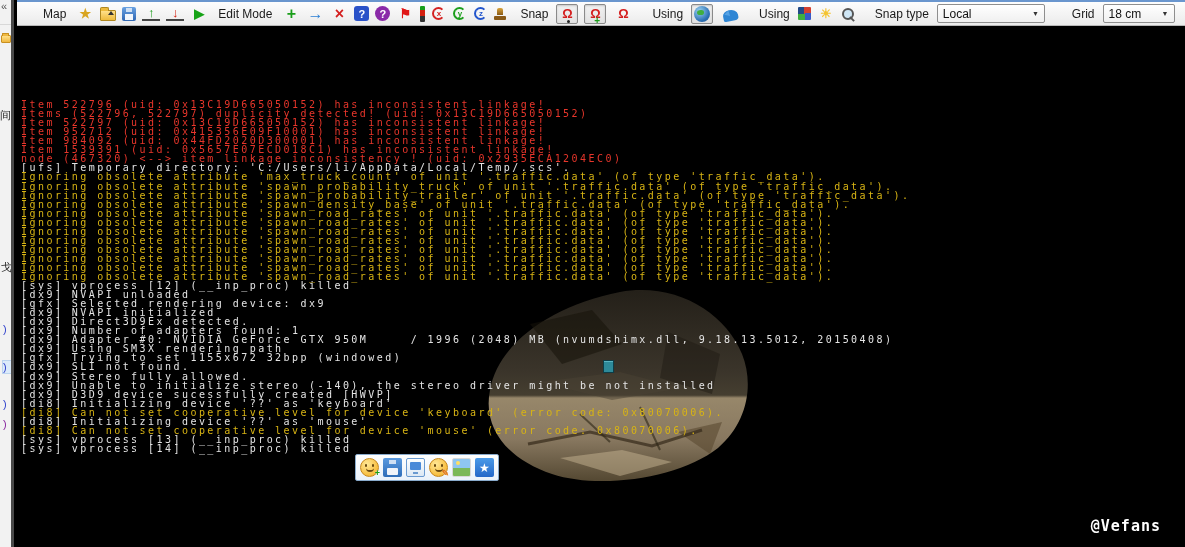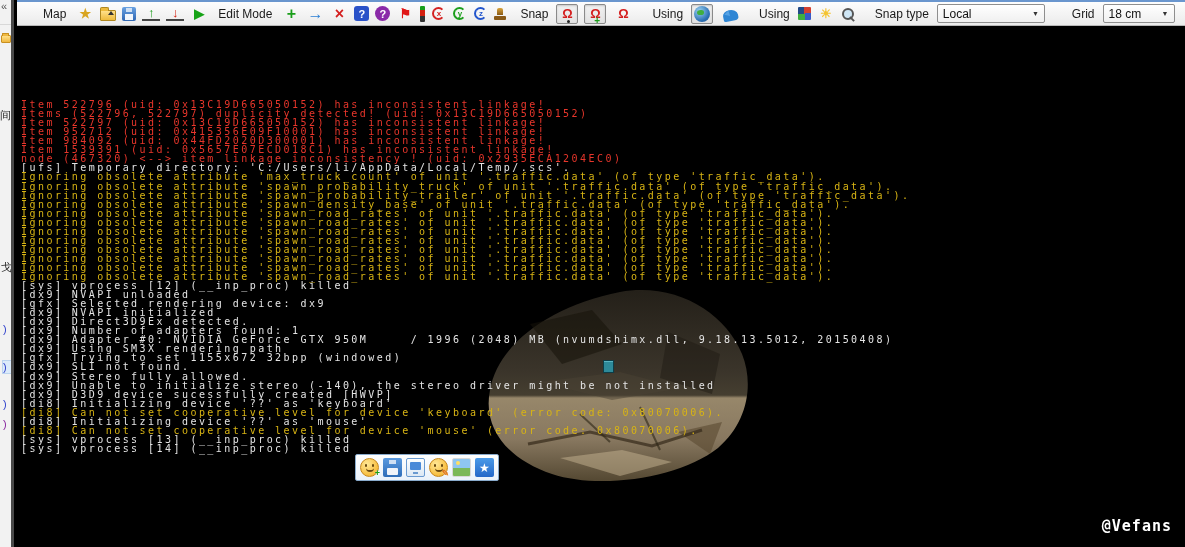--- a/index.html
+++ b/index.html
@@ -80,21 +80,21 @@
   .cap-icon.floppy2{background:linear-gradient(#5a9ae0,#2f6db8);border-radius:2px;}
   .cap-icon.floppy2::before{content:"";position:absolute;left:4px;right:4px;bottom:2px;height:7px;background:#f0f4fa;border-radius:1px;}
   .cap-icon.floppy2::after{content:"";position:absolute;left:6px;right:6px;top:2px;height:4px;background:#cfe0f4;}
   .cap-icon.screen{background:linear-gradient(#fdfefe,#dce8f4);border:1px solid #6a9ad0;border-radius:2px;}
   .cap-icon.screen::before{content:"";position:absolute;inset:3px 3px 6px 3px;background:#4a8ad8;border-radius:1px;}
   .cap-icon.screen::after{content:"";position:absolute;left:6px;right:6px;bottom:2px;height:2px;background:#6a9ad0;}
   .cap-icon.image{background:linear-gradient(#8ec6f0 55%,#7ab858 55%);border:1px solid #d8d8d8;border-radius:2px;}
   .cap-icon.image::before{content:"";position:absolute;top:2px;left:3px;width:4px;height:4px;border-radius:50%;background:#ffe060;}
   .cap-icon.fav{background:linear-gradient(#4a9ae8,#2568c8);border-radius:2px;color:#fff;font-size:12px;}
 
-  .watermark{position:absolute;right:13px;bottom:11px;z-index:4;color:#fff;font-family:"DejaVu Sans Mono",monospace;font-size:15px;font-weight:bold;letter-spacing:1px;margin-top:44px;}
+  .watermark{position:absolute;right:24px;bottom:11px;z-index:4;color:#fff;font-family:"DejaVu Sans Mono",monospace;font-size:15px;font-weight:bold;letter-spacing:1px;margin-top:44px;}
 </style>
 </head>
 <body>
 
 <div id="stage">
 
   <div class="bg-strip">
     <span class="chevron">«</span>
     <div class="strip-divider"></div>
     <div class="strip-folder"></div>

